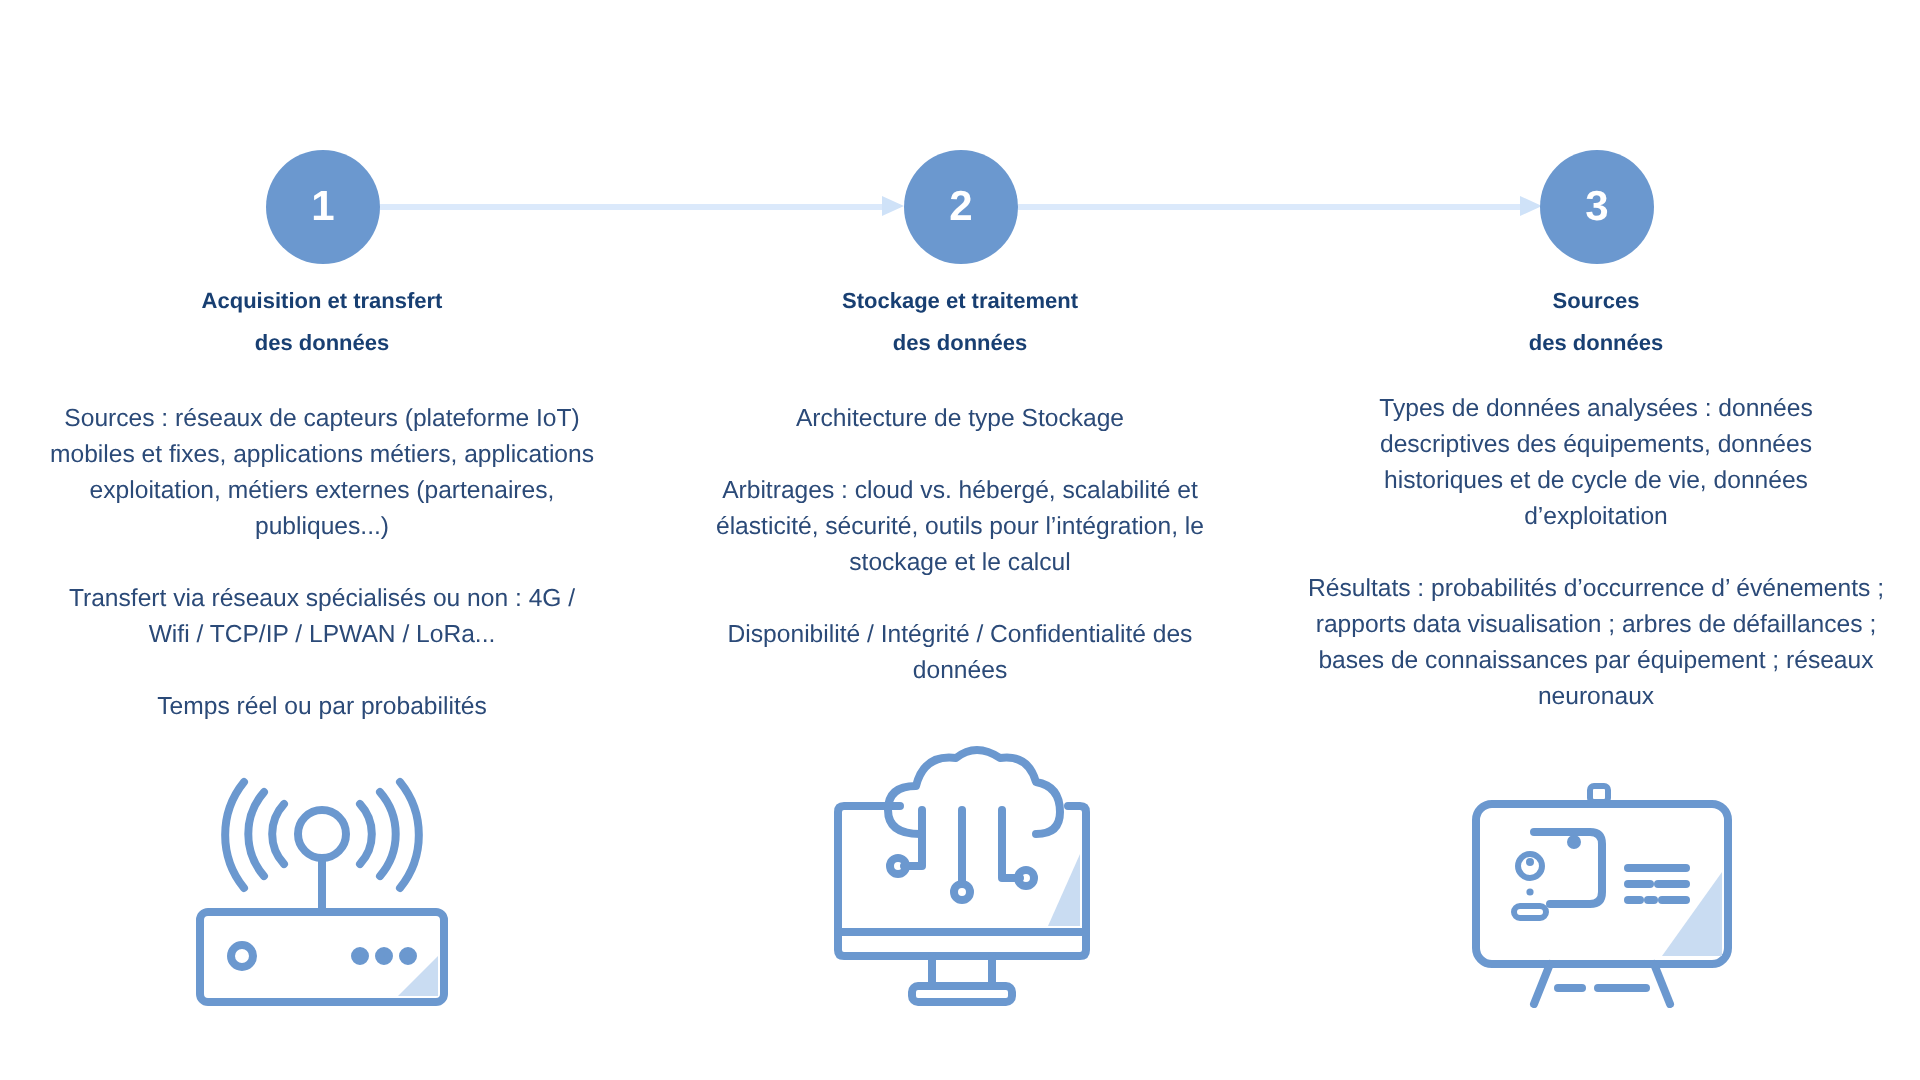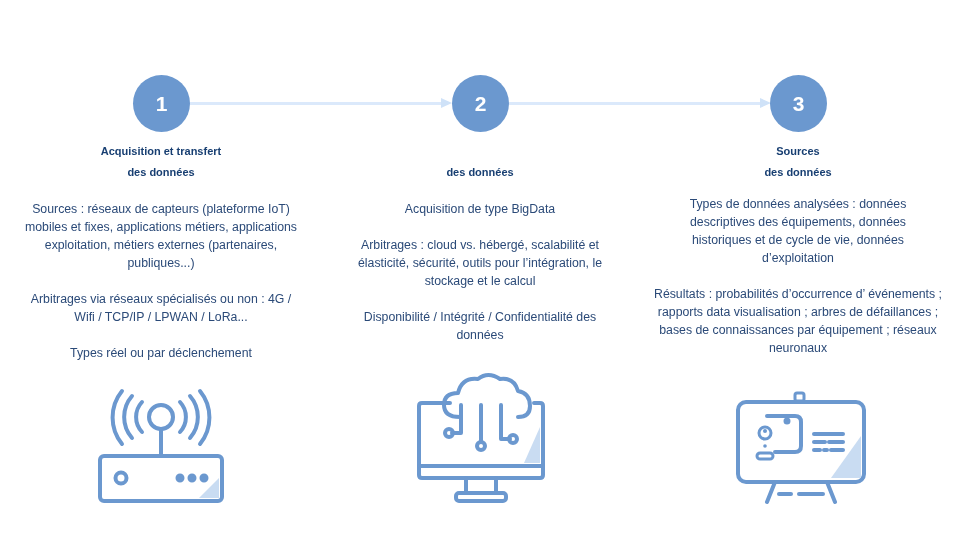--- a/index.html
+++ b/index.html
@@ -92,32 +92,32 @@
 <div class="step-circle" style="left:452px;">2</div>
 <div class="step-circle" style="left:770px;">3</div>
 
 <div class="column col1" style="left:1px;">
   <h2 class="col-title">
     <span>Acquisition et transfert</span><br>
     <span>des données</span>
   </h2>
   <div class="col-body" style="padding:0 14px;">
     <p>Sources : réseaux de capteurs (plateforme IoT) mobiles et fixes, applications métiers, applications exploitation, métiers externes (partenaires, publiques...)</p>
-    <p>Arbitrages via réseaux spécialisés ou non : 4G / Wifi / TCP/IP / LPWAN / LoRa...</p>
-    <p>Types réel ou par déclenchement</p>
+    <p>Transfert via réseaux spécialisés ou non : 4G / Wifi / TCP/IP / LPWAN / LoRa...</p>
+    <p>Temps réel ou par probabilités</p>
   </div>
 </div>
 
 <div class="column col2" style="left:320px;">
   <h2 class="col-title">
-    <br>
+    <span>Stockage et traitement</span><br>
     <span>des données</span>
   </h2>
   <div class="col-body" style="padding:0 4px;">
-    <p>Acquisition de type BigData</p>
+    <p>Architecture de type Stockage</p>
     <p style="padding:0 14px;text-align:center;">Arbitrages : cloud vs. hébergé, scalabilité et élasticité, sécurité, outils pour l’intégration, le stockage et le calcul</p>
     <p style="padding:0 30px;">Disponibilité / Intégrité / Confidentialité des données</p>
   </div>
 </div>
 
 <div class="column col3" style="left:638px;">
   <h2 class="col-title">
     <span>Sources</span><br>
     <span>des données</span>
   </h2>

